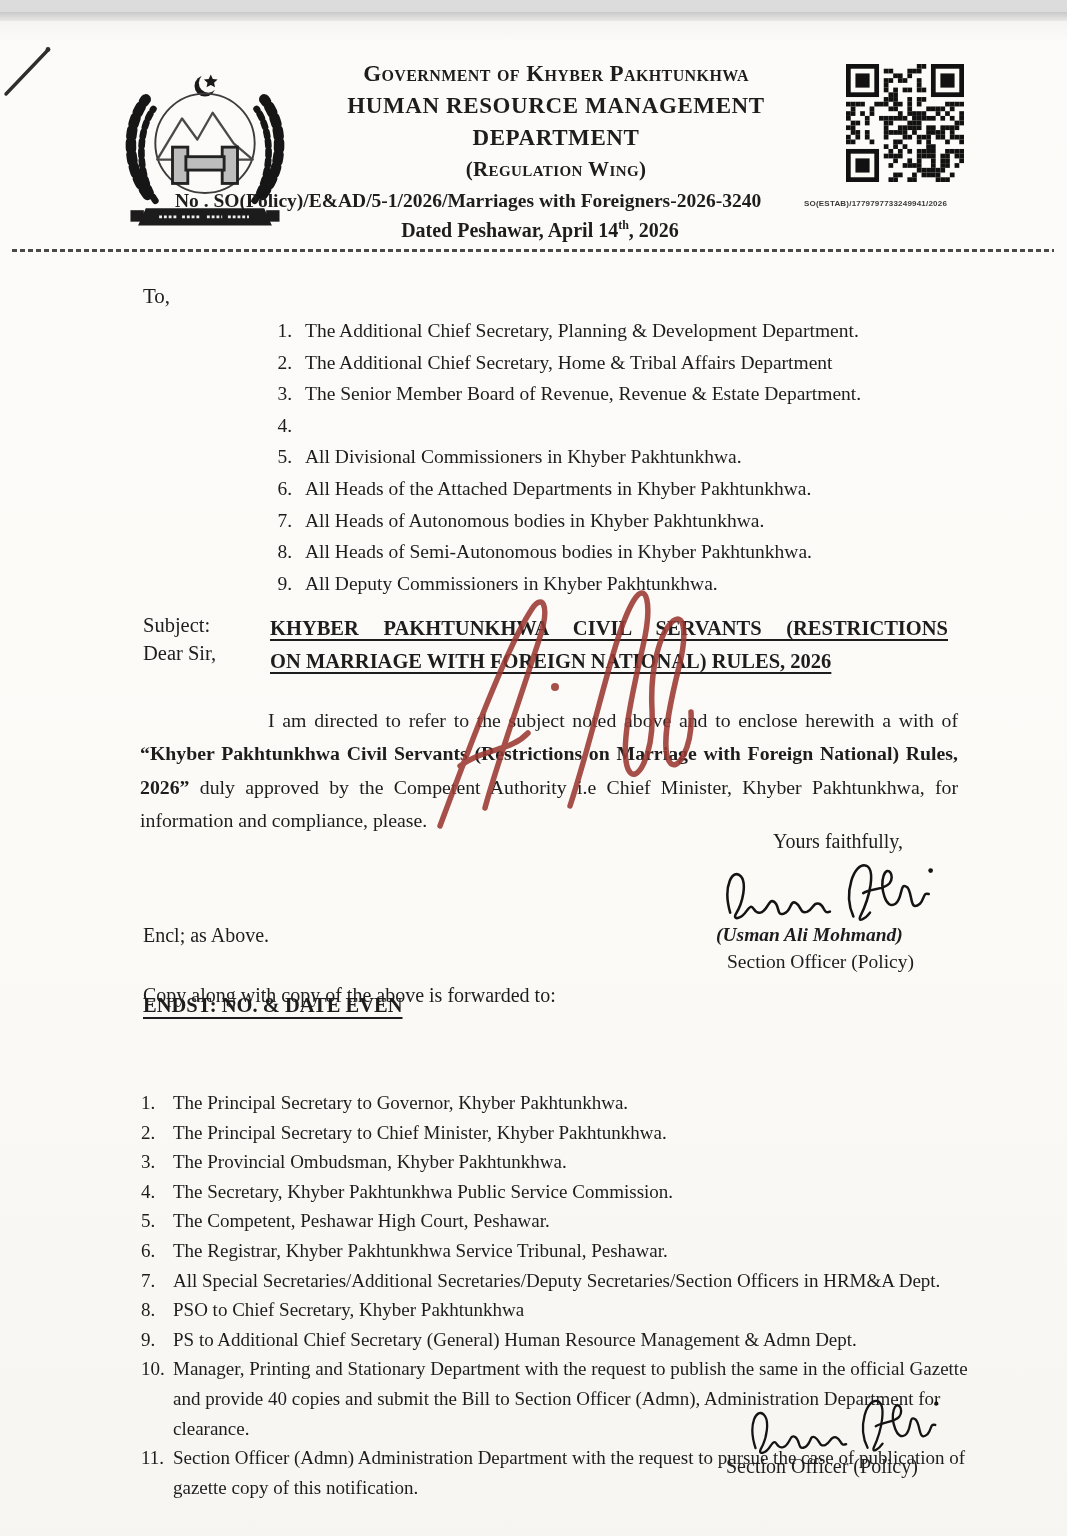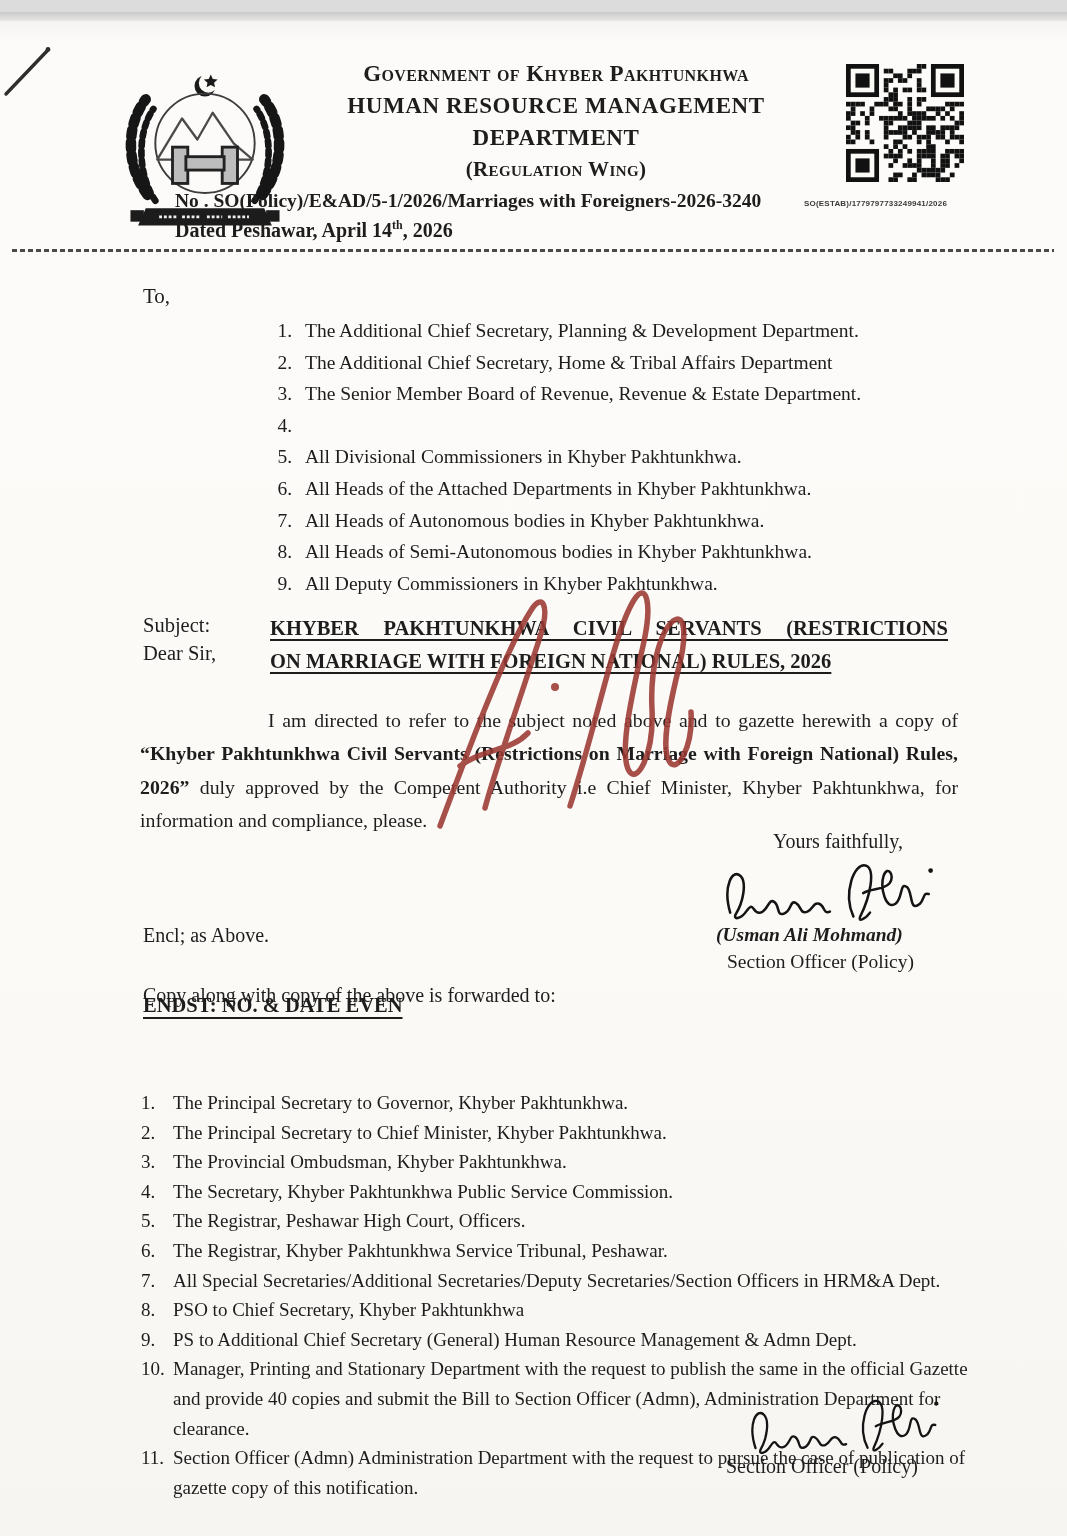--- a/index.html
+++ b/index.html
@@ -13,21 +13,21 @@
   .abs{position:absolute;}
   
   .crest{left:116px;top:52px;width:178px;height:172px;}
   .hdr{left:292px;top:48px;width:528px;text-align:center;line-height:1.25;}
   .hdr .l1{font-weight:bold;font-variant:small-caps;font-size:23px;letter-spacing:.4px;}
   .hdr .l2,.hdr .l3{font-weight:bold;font-size:23px;letter-spacing:.6px;margin-top:3px;}
   .hdr .l4{font-weight:bold;font-variant:small-caps;font-size:21px;margin-top:4px;letter-spacing:.4px;}
   .qr{left:846px;top:52px;width:118px;height:118px;}
   .qr-caption{left:804px;top:187px;width:220px;font-family:"Liberation Sans",sans-serif;font-size:8px;color:#3a3a3a;letter-spacing:.2px;font-weight:bold;}
   .refline{left:175px;top:178px;width:700px;text-align:left;font-size:19.5px;font-weight:600;}
-  .dateline{left:175px;top:206px;width:700px;text-align:left;font-size:20px;font-weight:bold;}
+  .dateline{left:190px;top:206px;width:700px;text-align:center;font-size:20px;font-weight:bold;}
   .dateline sup{font-size:12px;}
   .rule{left:12px;top:237px;width:1042px;height:3px;
     background:repeating-linear-gradient(90deg,#4a4a4a 0 5px,rgba(0,0,0,0) 5px 8px);}
   
   .to-label{left:143px;top:272px;font-size:21px;}
   .to-list{left:268px;top:303px;width:700px;font-size:19.5px;}
   .to-list .li{display:flex;line-height:31.6px;}
   .to-list .num{width:24px;flex:none;text-align:right;}
   .to-list .txt{padding-left:13px;}
   .subj-label{left:143px;top:602px;font-size:20.5px;}
@@ -372,21 +372,21 @@
   </div>
 
   <div class="abs subj-label">Subject:</div>
   <div class="abs subj">
     <div class="s1">KHYBER PAKHTUNKHWA CIVIL SERVANTS (RESTRICTIONS</div>
     <div class="s2">ON MARRIAGE WITH FOREIGN NATIONAL) RULES, 2026</div>
   </div>
 
   <div class="abs dear">Dear Sir,</div>
   <div class="abs para">
-    <span>I am directed to refer to the subject noted above and to gazette herewith a copy of </span><b>“Khyber Pakhtunkhwa Civil Servants (Restrictions on Marriage with Foreign National) Rules, 2026”</b><span> duly approved by the Competent Authority i.e Chief Minister, Khyber Pakhtunkhwa, for information and compliance, please.</span>
+    <span>I am directed to refer to the subject noted above and to enclose herewith a with of </span><b>“Khyber Pakhtunkhwa Civil Servants (Restrictions on Marriage with Foreign National) Rules, 2026”</b><span> duly approved by the Competent Authority i.e Chief Minister, Khyber Pakhtunkhwa, for information and compliance, please.</span>
   </div>
 
   <svg class="abs red-sig" viewBox="0 0 334 284">
     <g fill="none" stroke="#9c3832" stroke-width="5.5" stroke-linecap="round" stroke-linejoin="round" opacity="0.88">
       <path d="M38,258 C70,172 104,82 128,44 C140,23 149,36 137,72 C119,128 93,202 83,240"></path>
       <path d="M58,198 C84,179 108,184 126,165"></path>
       <path d="M168,238 C196,152 212,64 232,32 C244,13 251,34 241,78 C229,130 218,182 226,201 C234,219 252,188 250,141 C248,103 257,65 271,53 C283,44 285,67 277,99 C267,139 259,179 267,193 C275,207 291,179 289,144"></path>
       <circle cx="153" cy="119" r="4" fill="#9c3832" stroke="none"></circle>
     </g>
   </svg>
@@ -404,21 +404,21 @@
   <div class="abs sig-title">Section Officer (Policy)</div>
   <div class="abs encl">Encl; as Above.</div>
 
   <div class="abs endst">ENDST: NO. &amp; DATE EVEN</div>
   <div class="abs copy-intro">Copy along with copy of the above is forwarded to:</div>
   <div class="abs copy-list">
     <div class="li"><span class="num">1.</span><span class="txt">The Principal Secretary to Governor, Khyber Pakhtunkhwa.</span></div>
     <div class="li"><span class="num">2.</span><span class="txt">The Principal Secretary to Chief Minister, Khyber Pakhtunkhwa.</span></div>
     <div class="li"><span class="num">3.</span><span class="txt">The Provincial Ombudsman, Khyber Pakhtunkhwa.</span></div>
     <div class="li"><span class="num">4.</span><span class="txt">The Secretary, Khyber Pakhtunkhwa Public Service Commission.</span></div>
-    <div class="li"><span class="num">5.</span><span class="txt">The Registrar, Peshawar High Court, Officers.</span></div>
+    <div class="li"><span class="num">5.</span><span class="txt">The Competent, Peshawar High Court, Peshawar.</span></div>
     <div class="li"><span class="num">6.</span><span class="txt">The Registrar, Khyber Pakhtunkhwa Service Tribunal, Peshawar.</span></div>
     <div class="li"><span class="num">7.</span><span class="txt">All Special Secretaries/Additional Secretaries/Deputy Secretaries/Section Officers in HRM&amp;A Dept.</span></div>
     <div class="li"><span class="num">8.</span><span class="txt">PSO to Chief Secretary, Khyber Pakhtunkhwa</span></div>
     <div class="li"><span class="num">9.</span><span class="txt">PS to Additional Chief Secretary (General) Human Resource Management &amp; Admn Dept.</span></div>
     <div class="li"><span class="num">10.</span><span class="txt">Manager, Printing and Stationary Department with the request to publish the same in the official Gazette and provide 40 copies and submit the Bill to Section Officer (Admn), Administration Department for clearance.</span></div>
     <div class="li"><span class="num">11.</span><span class="txt">Section Officer (Admn) Administration Department with the request to pursue the case of publication of gazette copy of this notification.</span></div>
   </div>
 
   <svg class="abs sig2" viewBox="0 0 225 90">
     <g fill="none" stroke="#141414" stroke-width="2.6" stroke-linecap="round" stroke-linejoin="round">

